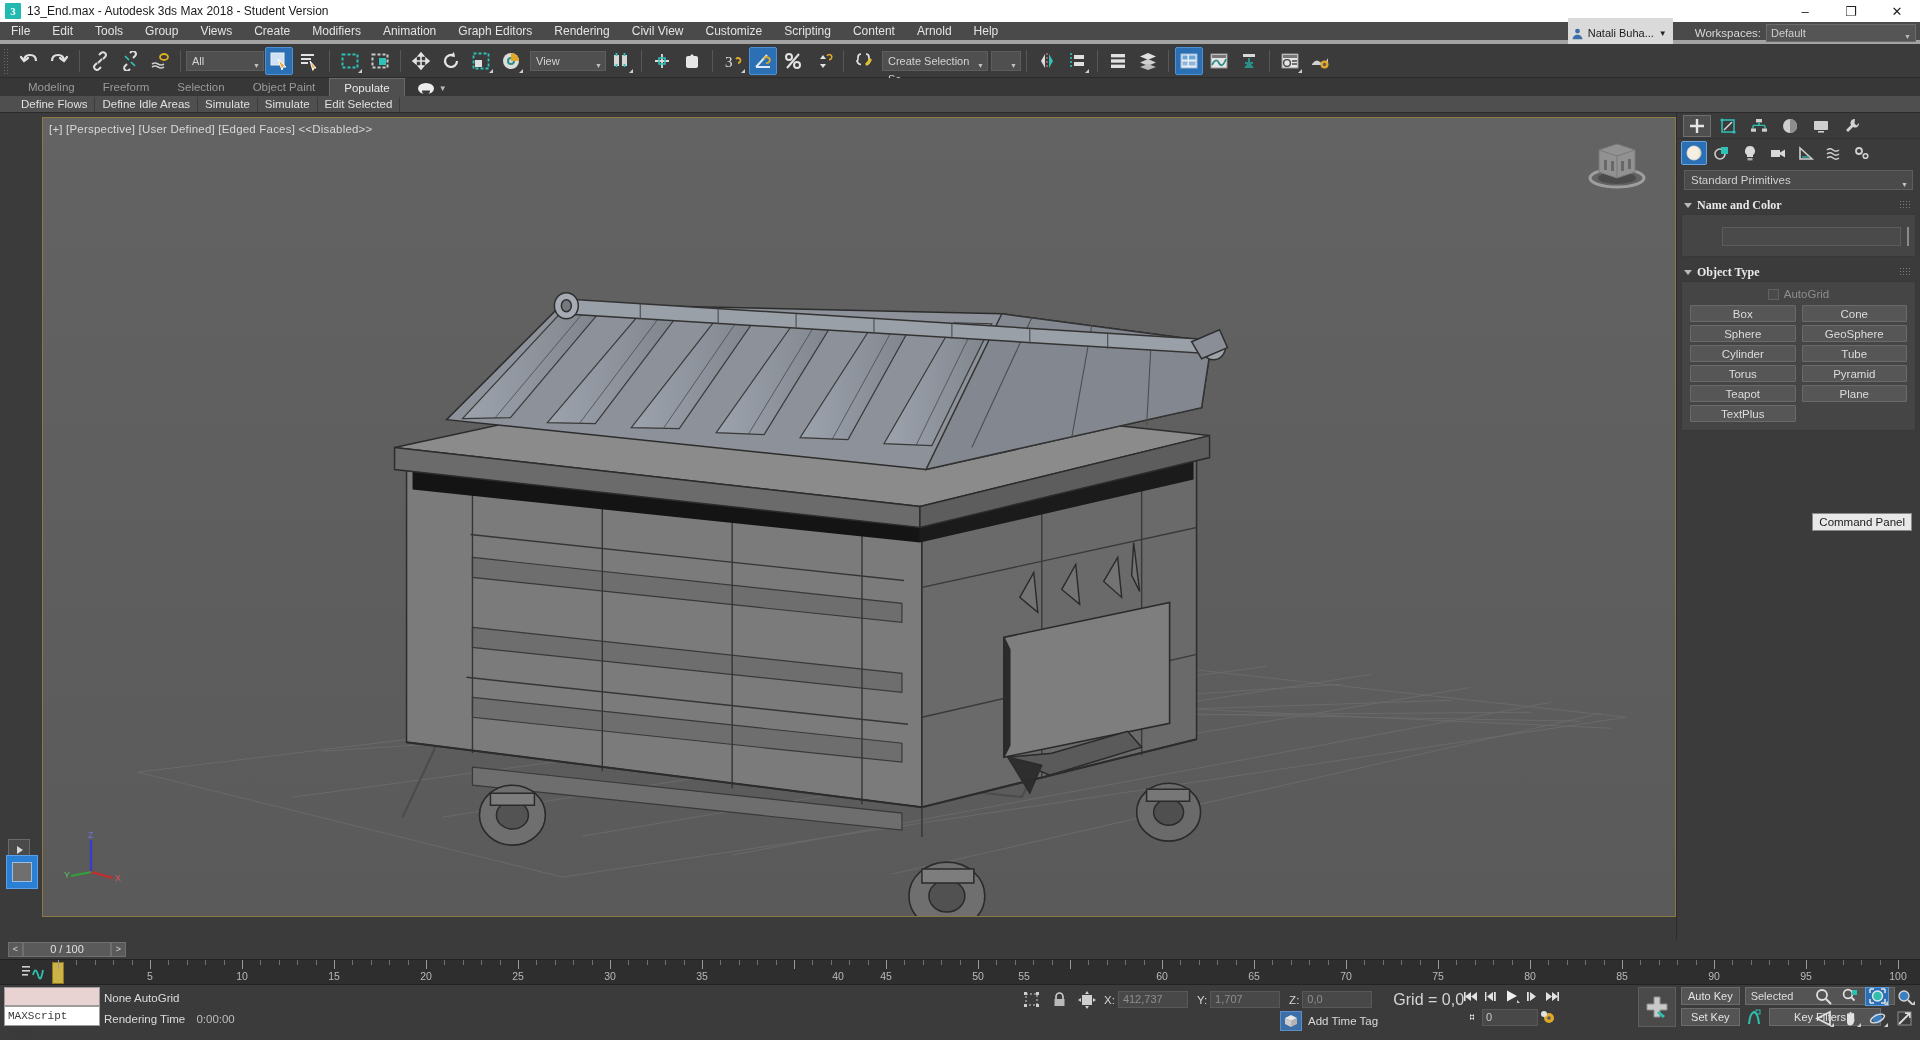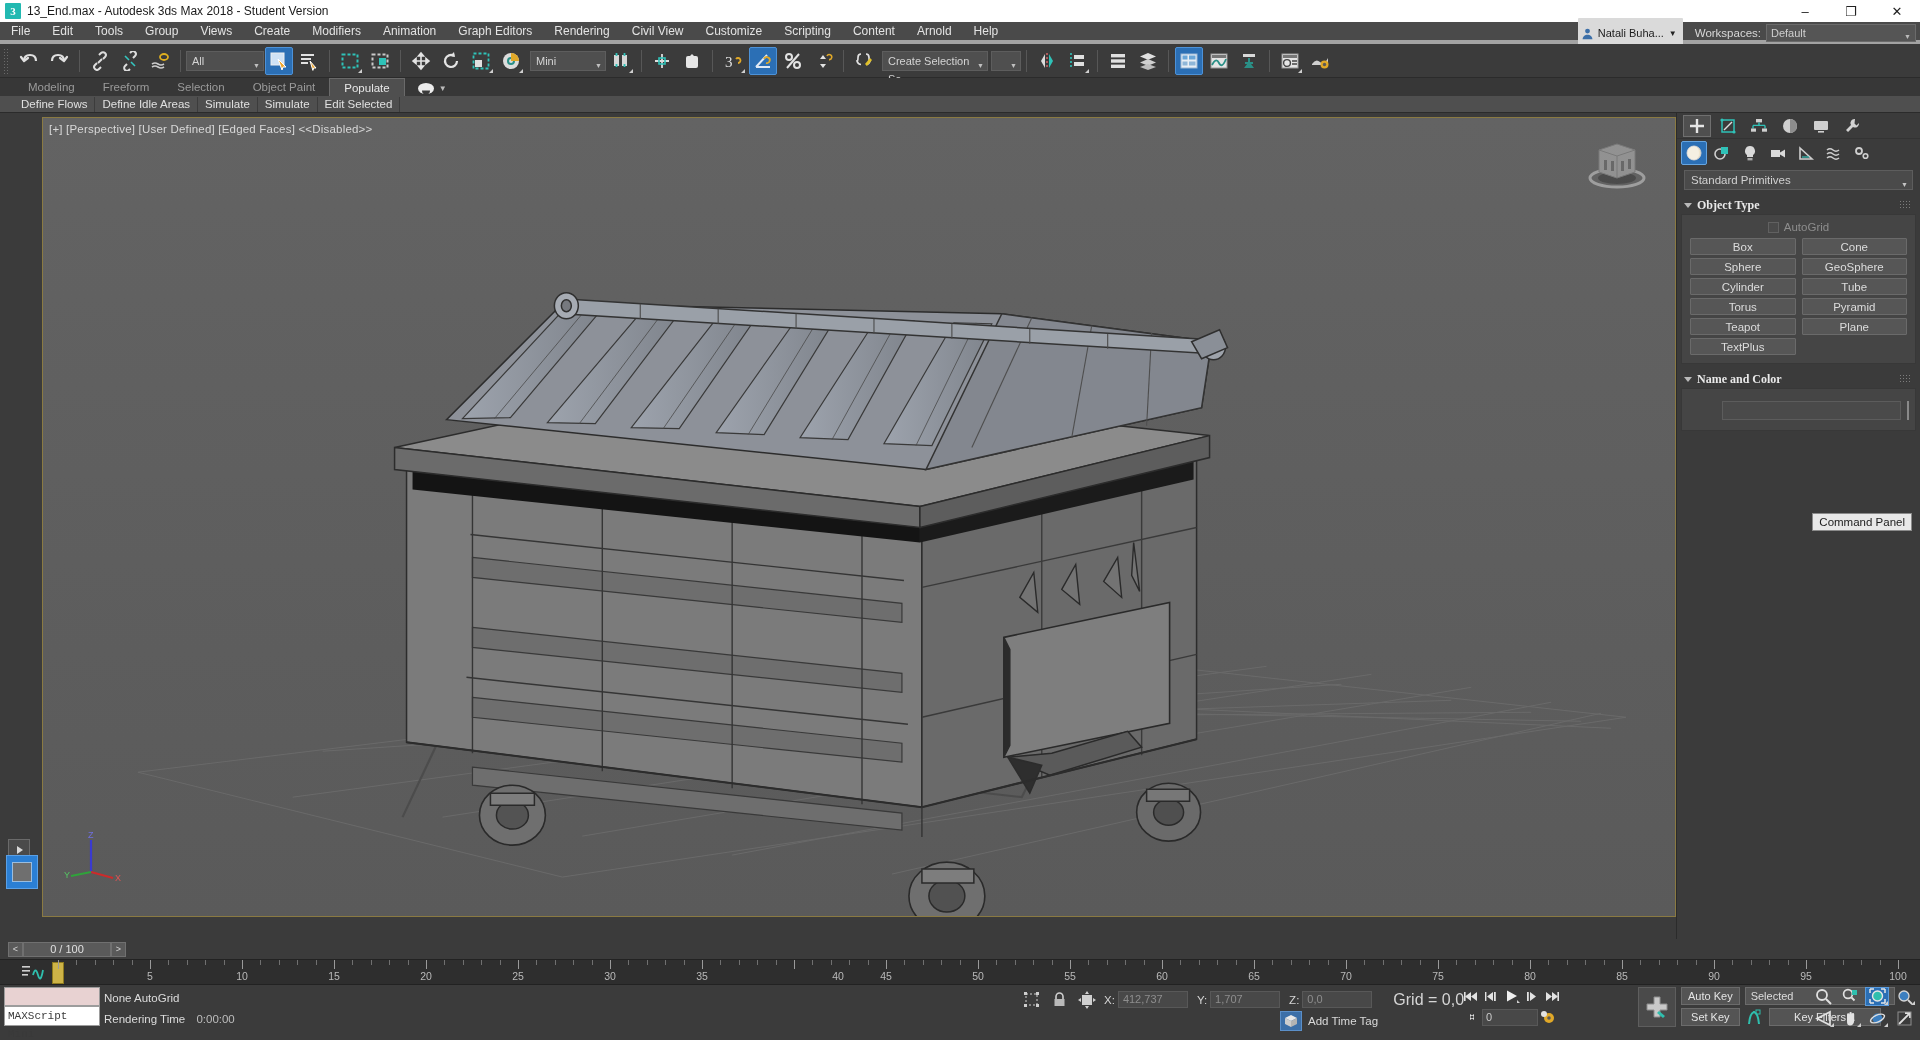--- a/index.html
+++ b/index.html
@@ -15,21 +15,21 @@
   .tb-btns { position:absolute; right:0; top:0; height:22px; display:flex; }
   .tb-btn { width:46px; height:22px; display:flex; align-items:center; justify-content:center;
     color:#222; font-size:13px; }
 
   
   .menubar { height:22px; background:#4a4a4a; display:flex; align-items:center; position:relative;
     border-bottom:4px solid #a3a3a3; }
   .menu-item { font-size:12px; color:#e3e3e3; padding:0 11px; line-height:22px; height:22px; cursor:default; }
   .menu-right { position:absolute; right:4px; top:0; height:22px; display:flex; align-items:center; }
   .user-chip { display:flex; align-items:center; background:#dadada; height:30px; padding:0 6px 0 3px;
-    border-radius:1px; margin-right:12px; }
+    border-radius:1px; margin-right:22px; }
   .user-ico { width:13px; height:13px; margin-right:4px; }
   .user-name { font-size:11px; color:#1c1c1c; }
   .user-caret { font-size:8px; color:#222; margin-left:5px; }
   .ws-label { font-size:11.5px; color:#d8d8d8; margin-right:5px; }
   .ws-select { width:150px; height:18px; background:#555; border:1px solid #6b6b6b; color:#cfcfcf;
     font-size:11px; padding:0 4px; line-height:16px; position:relative; }
   .ws-select .cc { position:absolute; right:4px; top:4px; font-size:7px; color:#bbb; }
 
   
   .toolbar { height:34px; background:#3b3b3b; display:flex; align-items:center; padding-left:14px;
@@ -314,21 +314,21 @@
   </div>
   <div class="tbtn">
     <svg width="20" height="20" viewBox="0 0 20 20">
         <circle cx="10" cy="10" r="8" fill="#dcdcdc"></circle>
         <path d="M10 2 a8 8 0 0 1 8 8 l-8 0z" fill="#e0a828"></path>
         <path d="M13 10 a3 3 0 1 1-3-3" stroke="#2a8f86" stroke-width="2" fill="none"></path>
       </svg>
     <i class="fly"></i>
   </div>
   <div class="tb-combo" style="width:76px;margin-left:4px">
-    <span>Mini</span>
+    <span>View</span>
     <span class="cc">▼</span>
   </div>
   <div class="tbtn">
     <svg width="20" height="20" viewBox="0 0 20 20">
         <rect x="3" y="4" width="5" height="11" fill="#d6d6d6"></rect>
         <rect x="11" y="4" width="5" height="11" fill="#d6d6d6"></rect>
         <path d="M5.5 16 v-3 M5.5 5 v-3 M13.5 16 v-3 M13.5 5 v-3" stroke="#2fc2b8" stroke-width="1.8"></path>
       </svg>
     <i class="fly"></i>
   </div>
@@ -749,54 +749,54 @@
     </div>
 
     <div class="cp-combo">
       <span>Standard Primitives</span>
       <span class="cc">▼</span>
     </div>
 
     <div class="rollout">
       <div class="ro-head">
         <span class="ro-tri"></span>
+        <span class="ro-title">Name and Color</span>
+        <span class="ro-dots"></span>
+      </div>
+      <div class="ro-body">
+        <div class="nc-row">
+          <input class="nc-input" type="text" value="" style="">
+          <span class="nc-swatch" id="colorSwatch" style="background: rgb(238, 46, 150);"></span>
+        </div>
+      </div>
+    </div>
+
+    <div class="rollout">
+      <div class="ro-head">
+        <span class="ro-tri"></span>
         <span class="ro-title">Object Type</span>
         <span class="ro-dots"></span>
       </div>
       <div class="ro-body">
         <div class="autogrid">
           <span class="ag-box"></span>
           <span class="ag-lbl">AutoGrid</span>
         </div>
         <div class="objgrid">
           <div class="obtn">Box</div>
           <div class="obtn">Cone</div>
           <div class="obtn">Sphere</div>
           <div class="obtn">GeoSphere</div>
           <div class="obtn">Cylinder</div>
           <div class="obtn">Tube</div>
           <div class="obtn">Torus</div>
           <div class="obtn">Pyramid</div>
           <div class="obtn">Teapot</div>
           <div class="obtn">Plane</div>
           <div class="obtn wide">TextPlus</div>
-        </div>
-      </div>
-    </div>
-
-    <div class="rollout">
-      <div class="ro-head">
-        <span class="ro-tri"></span>
-        <span class="ro-title">Name and Color</span>
-        <span class="ro-dots"></span>
-      </div>
-      <div class="ro-body">
-        <div class="nc-row">
-          <input class="nc-input" type="text" value="" style="">
-          <span class="nc-swatch" id="colorSwatch" style="background: rgb(238, 46, 150);"></span>
         </div>
       </div>
     </div>
 
     <div class="tooltip">Command Panel</div>
   </div>
 </div>
 
 <div class="timerow">
   <div class="tr-arrow">&lt;</div>
@@ -916,21 +916,21 @@
     <div class="rlabel" style="left: 150px;">5</div>
     <div class="rlabel" style="left: 242px;">10</div>
     <div class="rlabel" style="left: 334px;">15</div>
     <div class="rlabel" style="left: 426px;">20</div>
     <div class="rlabel" style="left: 518px;">25</div>
     <div class="rlabel" style="left: 610px;">30</div>
     <div class="rlabel" style="left: 702px;">35</div>
     <div class="rlabel" style="left: 838px;">40</div>
     <div class="rlabel" style="left: 886px;">45</div>
     <div class="rlabel" style="left: 978px;">50</div>
-    <div class="rlabel" style="left: 1070px;">55</div>
+    <div class="rlabel" style="left: 1024px;">55</div>
     <div class="rlabel" style="left: 1162px;">60</div>
     <div class="rlabel" style="left: 1254px;">65</div>
     <div class="rlabel" style="left: 1346px;">70</div>
     <div class="rlabel" style="left: 1438px;">75</div>
     <div class="rlabel" style="left: 1530px;">80</div>
     <div class="rlabel" style="left: 1622px;">85</div>
     <div class="rlabel" style="left: 1714px;">90</div>
     <div class="rlabel" style="left: 1806px;">95</div>
     <div class="rlabel" style="left: 1898px;">100</div>
   </div>

